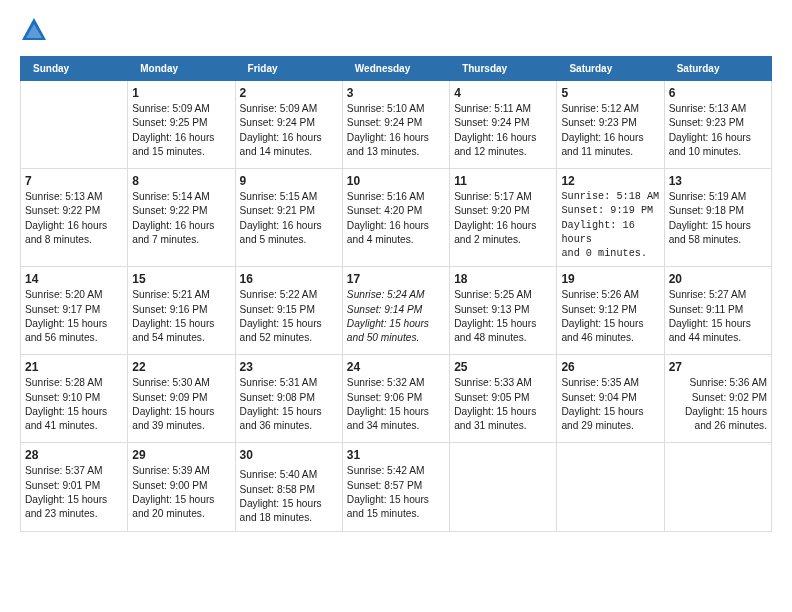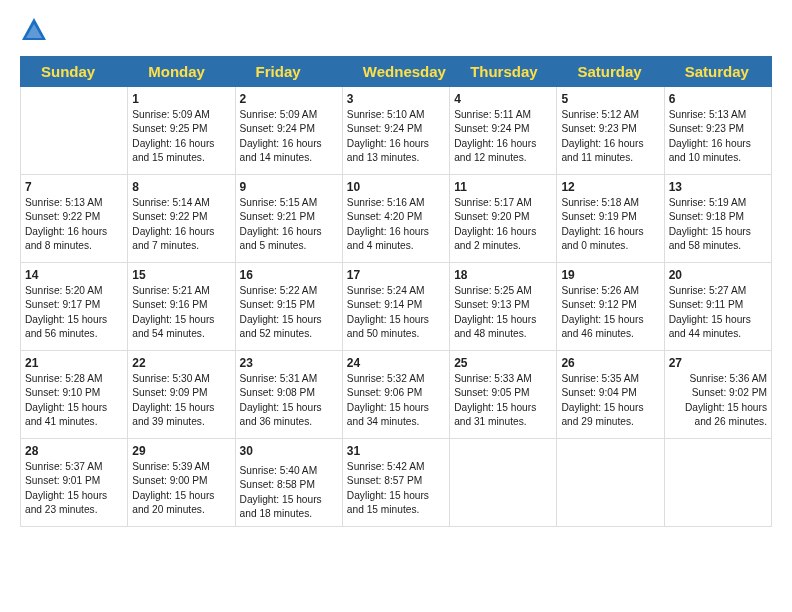--- a/index.html
+++ b/index.html
@@ -40,24 +40,24 @@
     }
     table {
       width: 100%;
       border-collapse: collapse;
       table-layout: fixed;
     }
     thead tr {
       background: #2c6fad;
     }
     thead th {
-      color: #fde047;
-      font-size: 15px;
+      color: #ffffff;
+      font-size: 10px;
       font-weight: bold;
-      padding: 6px 20px;
+      padding: 6px 12px;
       text-align: left;
       border: 1px solid #2c6fad;
     }
     tbody tr {
       border-bottom: 1px solid #ccc;
     }
     tbody td {
       vertical-align: top;
       padding: 5px 4px;
       font-size: 10.5px;
@@ -188,21 +188,21 @@
         </td>
         <td>
           <span class="day-num">11</span>
           <div class="day-info" style="white-space: pre-line;">Sunrise: 5:17 AM
 Sunset: 9:20 PM
 Daylight: 16 hours
 and 2 minutes.</div>
         </td>
         <td>
           <span class="day-num">12</span>
-          <div class="day-info" style="white-space: pre-line;">Sunrise: 5:18 AM
+          <div class="day-info" style="white-space: pre-line; font-family: Liberation Mono, monospace;">Sunrise: 5:18 AM
 Sunset: 9:19 PM
 Daylight: 16 hours
 and 0 minutes.</div>
         </td>
         <td>
           <span class="day-num">13</span>
           <div class="day-info" style="white-space: pre-line;">Sunrise: 5:19 AM
 Sunset: 9:18 PM
 Daylight: 15 hours
 and 58 minutes.</div>
@@ -225,21 +225,21 @@
         </td>
         <td>
           <span class="day-num">16</span>
           <div class="day-info" style="white-space: pre-line;">Sunrise: 5:22 AM
 Sunset: 9:15 PM
 Daylight: 15 hours
 and 52 minutes.</div>
         </td>
         <td>
           <span class="day-num">17</span>
-          <div class="day-info" style="white-space: pre-line;">Sunrise: 5:24 AM
+          <div class="day-info" style="white-space: pre-line; font-style: italic;">Sunrise: 5:24 AM
 Sunset: 9:14 PM
 Daylight: 15 hours
 and 50 minutes.</div>
         </td>
         <td>
           <span class="day-num">18</span>
           <div class="day-info" style="white-space: pre-line;">Sunrise: 5:25 AM
 Sunset: 9:13 PM
 Daylight: 15 hours
 and 48 minutes.</div>

